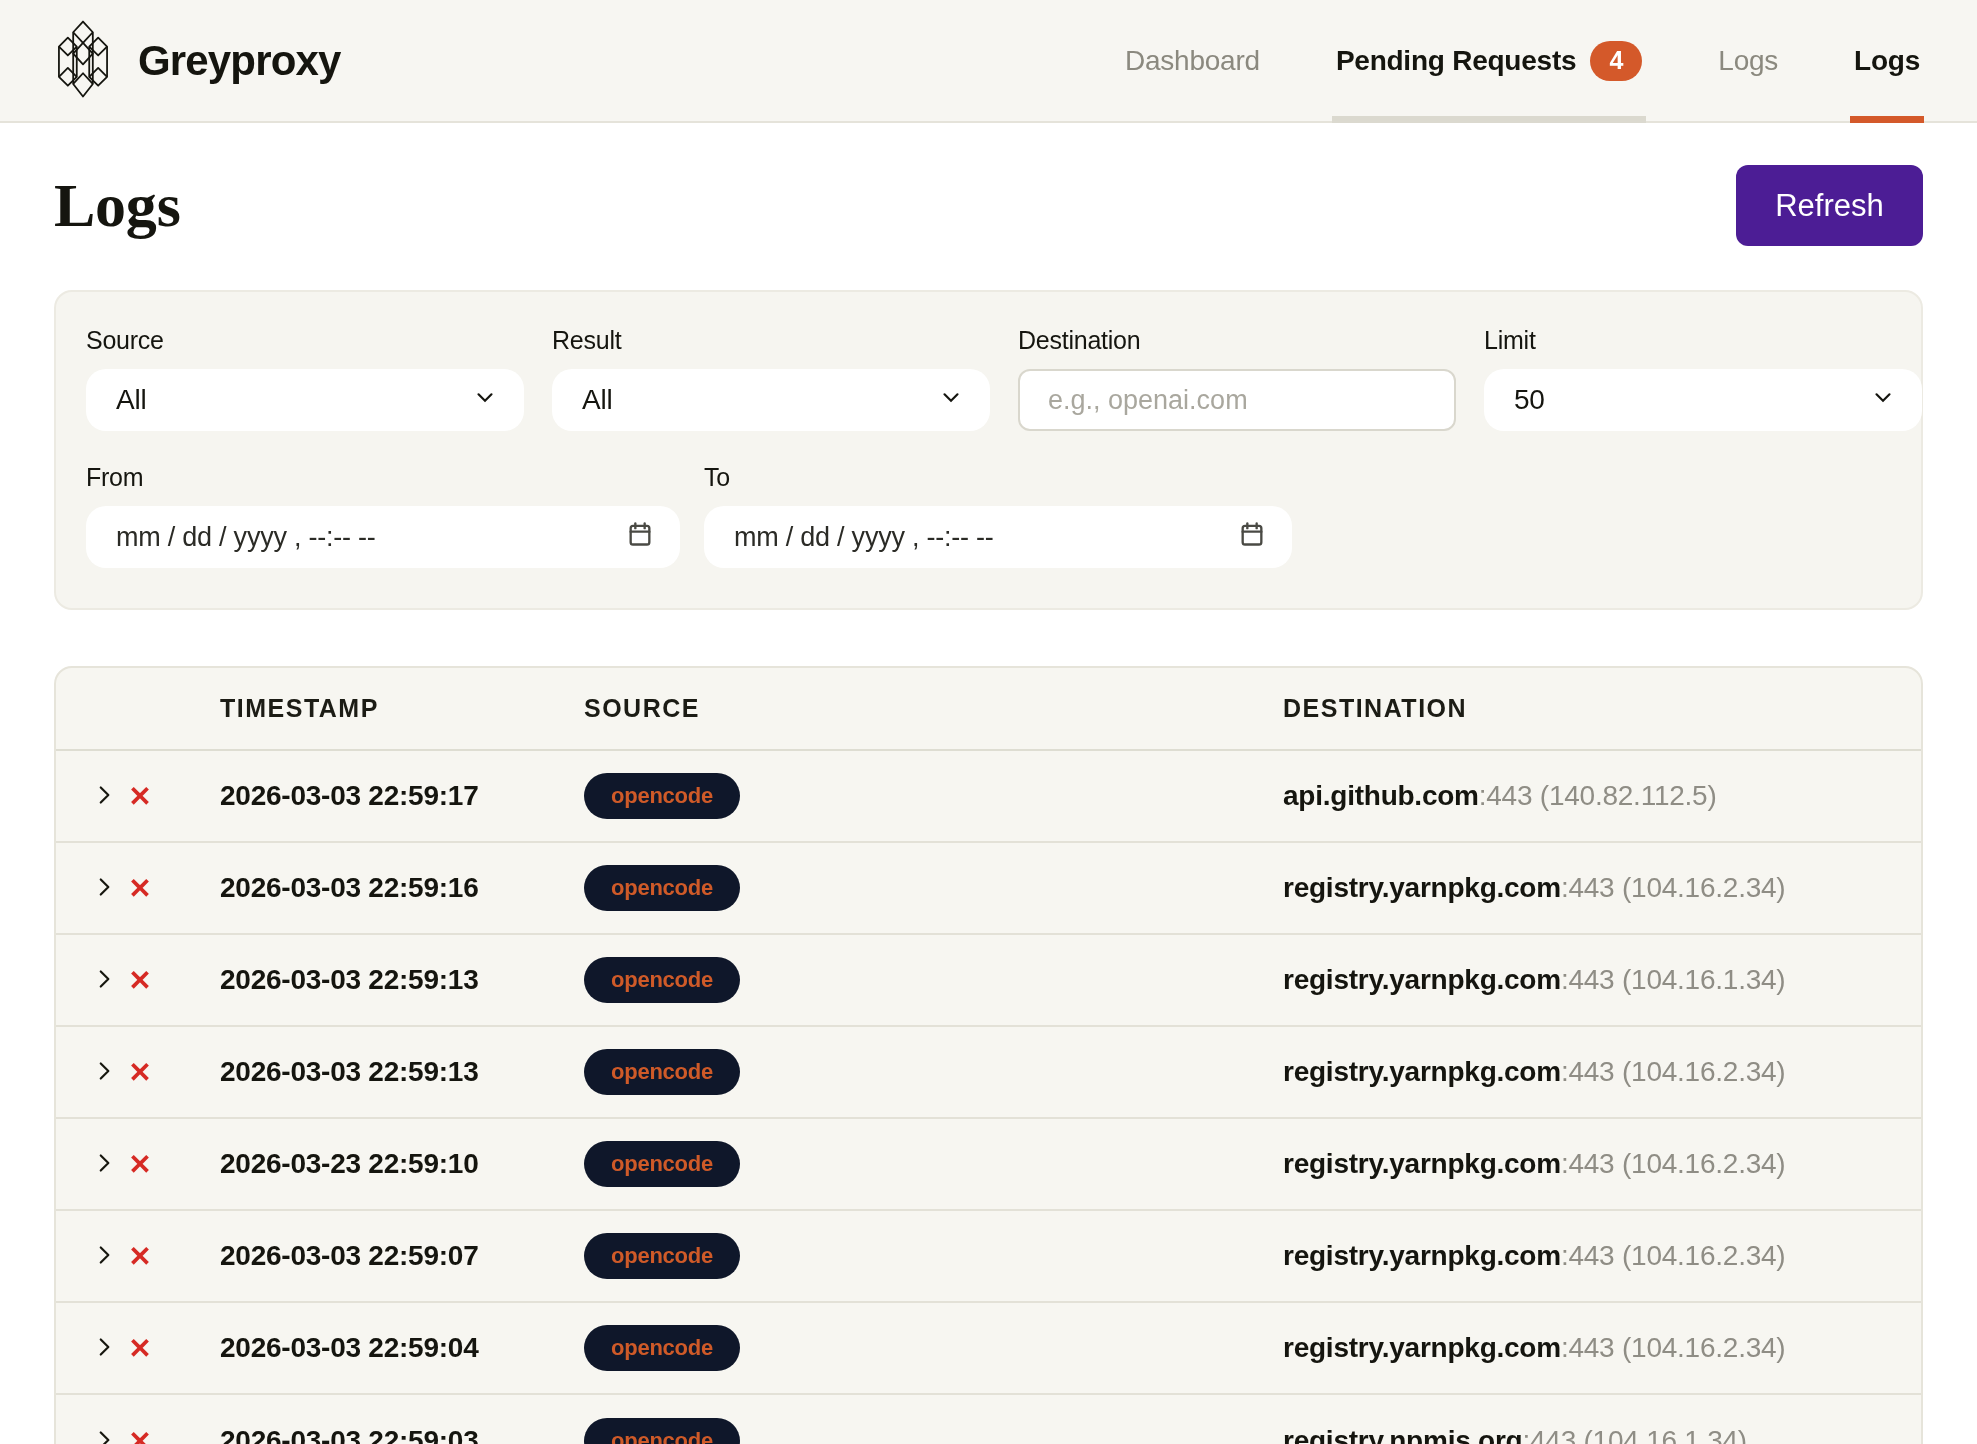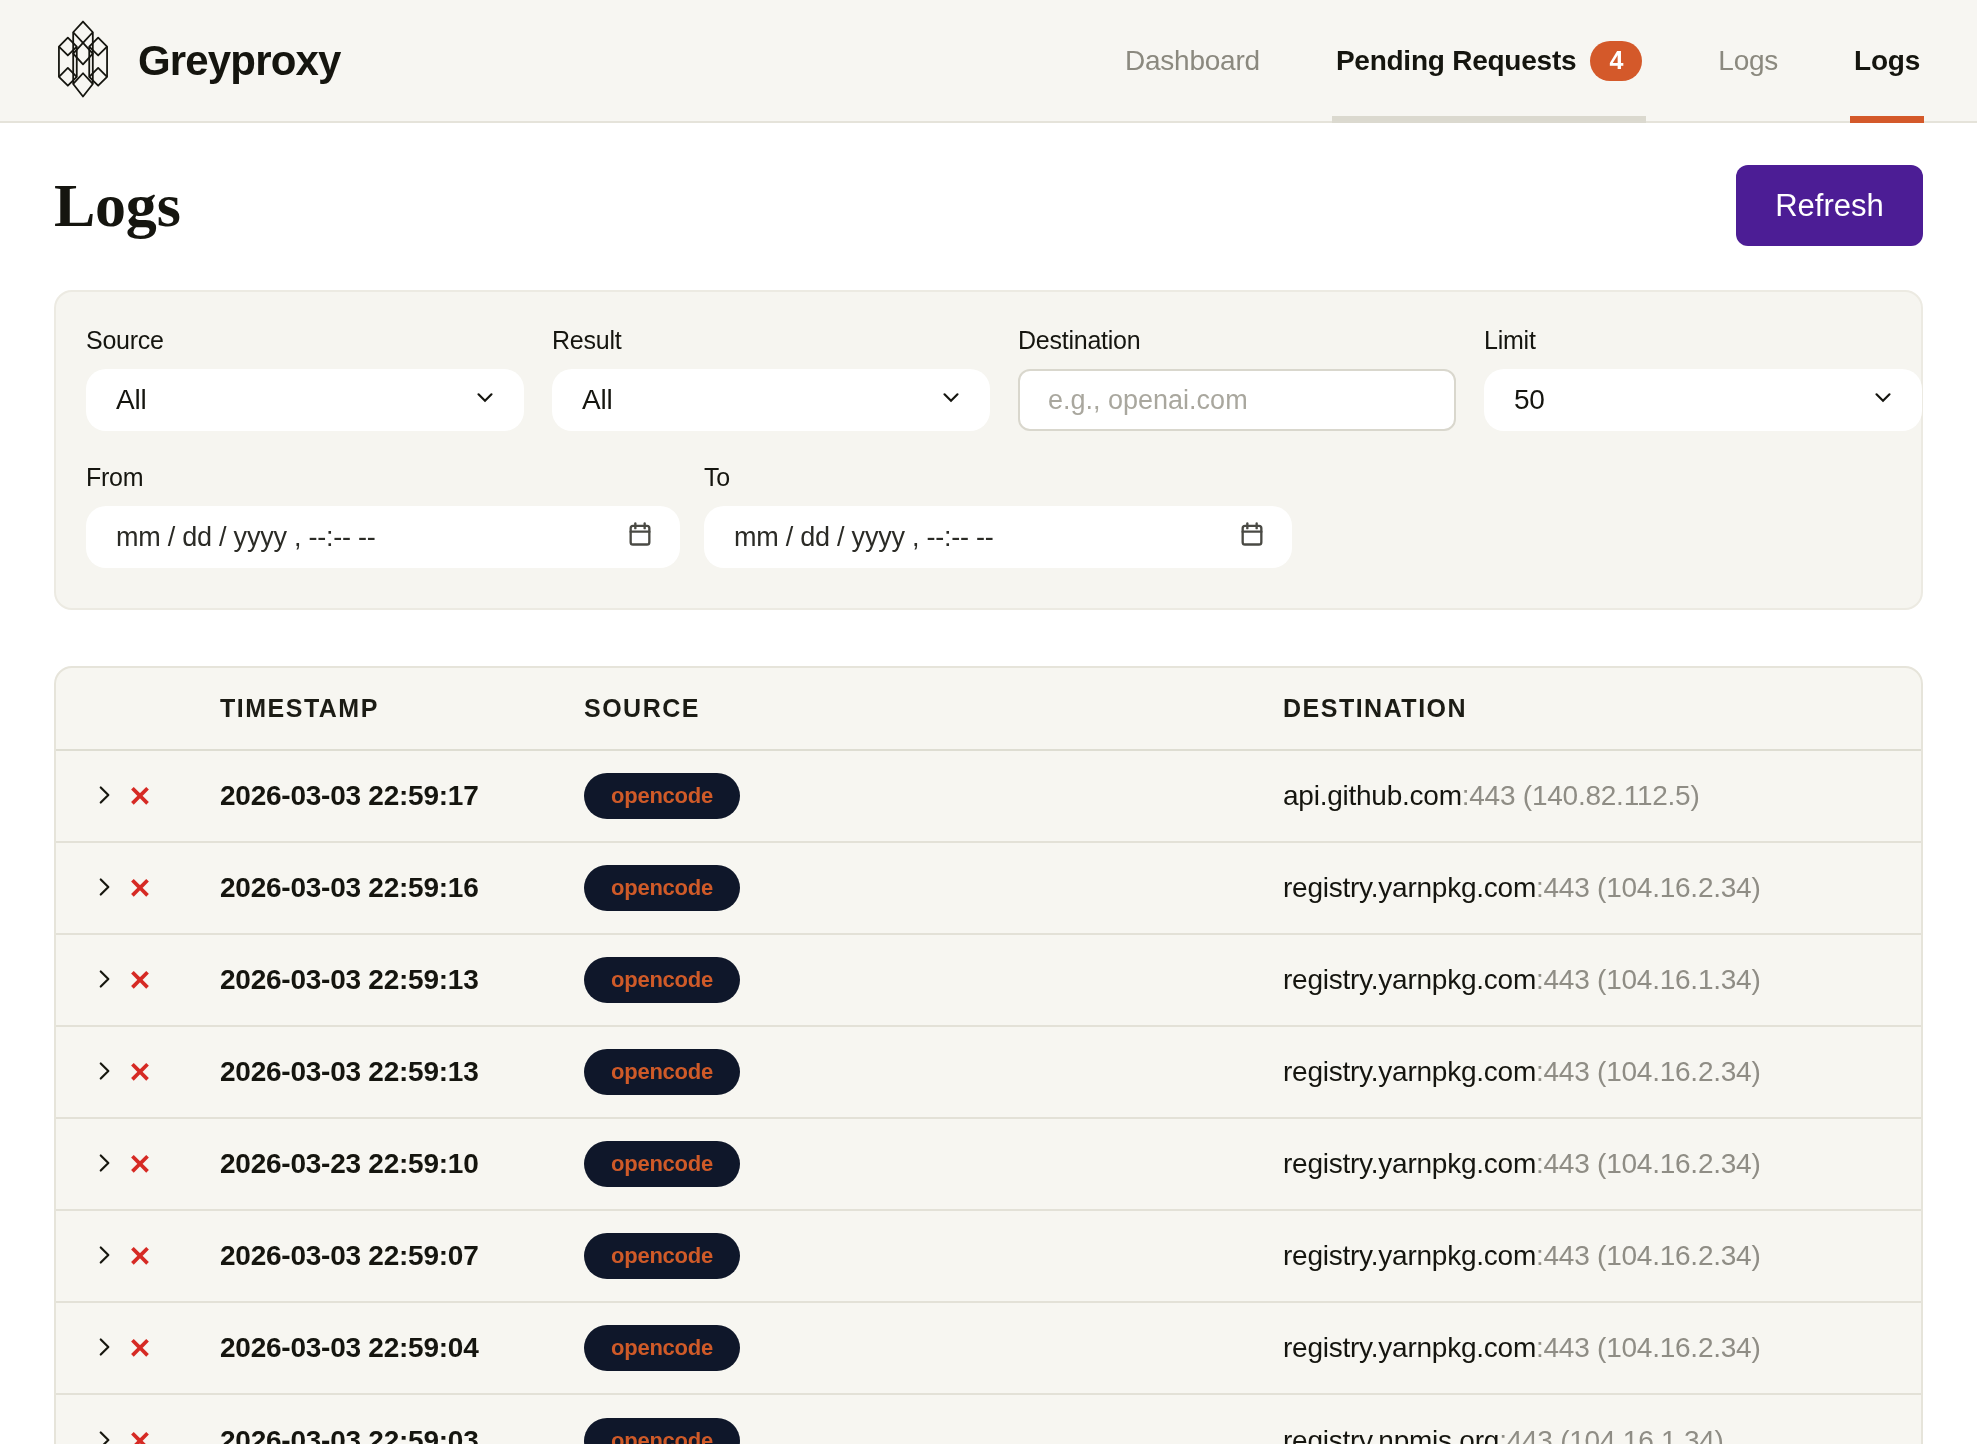--- a/index.html
+++ b/index.html
@@ -57,21 +57,21 @@
   .trow:last-child { border-bottom:none; }
   .expand-btn { width:36px; height:36px; background:none; border:none; cursor:pointer;
     display:flex; align-items:center; justify-content:center; }
   .x-btn { width:36px; height:36px; background:none; border:none; cursor:pointer;
     color:#d62a24; font-size:28px; font-weight:700; font-family:"Liberation Sans", sans-serif;
     display:flex; align-items:center; justify-content:center; }
   .cell.ts { font-size:28px; font-weight:600; color:#15150f; }
   .src-badge { display:inline-block; background:#0f172a; color:#cf5a28; font-size:22px;
     padding:10px 27px; border-radius:999px;font-weight:bold; }
   .cell.dst { font-size:28px; }
-  .host { font-weight:400; color:#15150f; }
+  .host { font-weight:700; color:#15150f; }
   .portip { color:#8f8d85; font-weight:400; }
 </style>
 </head>
 <body>
 
 <div class="header">
   <div class="brand">
     <span>
       <svg width="58" height="82" viewBox="0 0 62 92" fill="none" stroke="#15150f" stroke-width="2" stroke-linejoin="round">
         <polygon points="14,22 24,32 24,66 14,76 4,66 4,32"></polygon>

